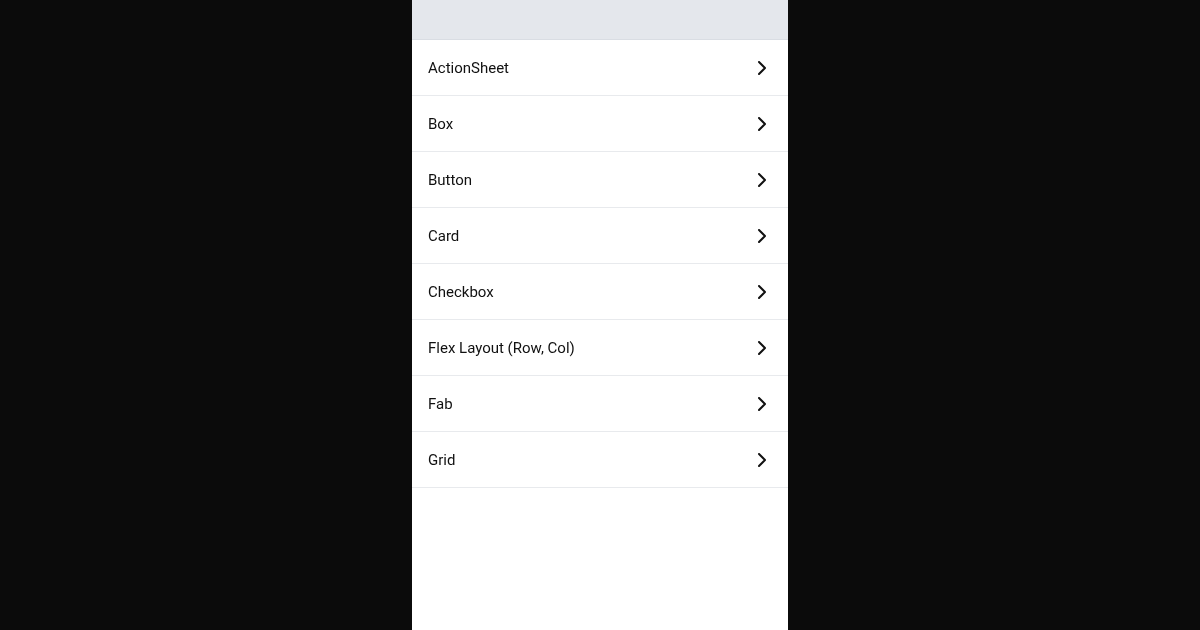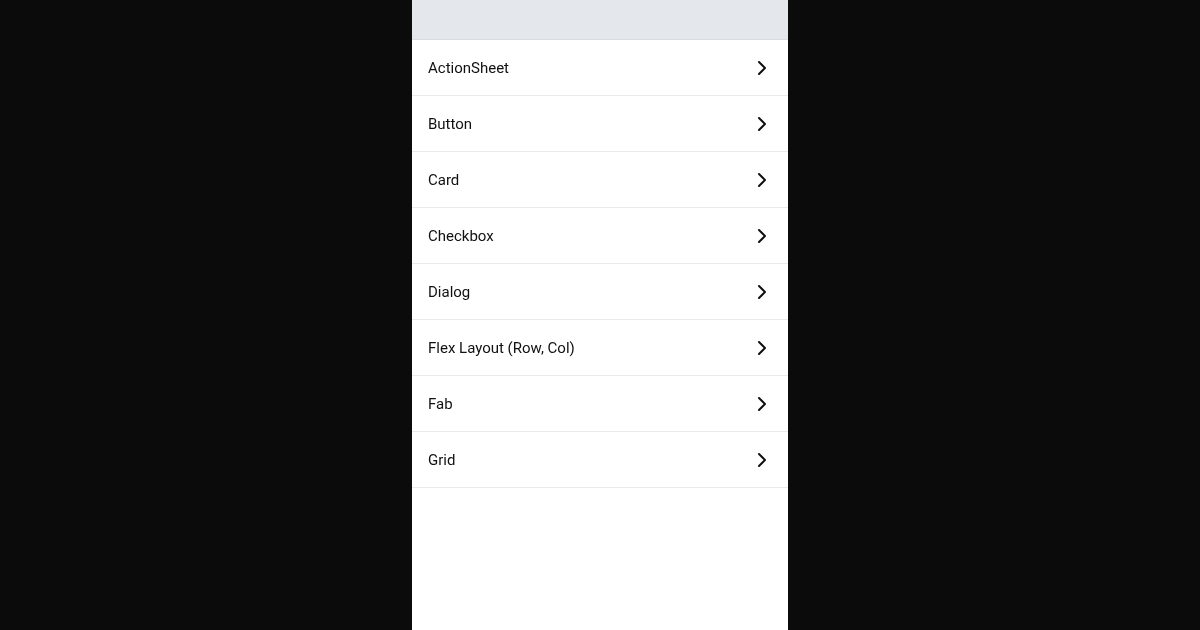--- a/index.html
+++ b/index.html
@@ -69,45 +69,45 @@
   <div class="list" id="component-list">
   <div class="list-item">
         <span class="list-item-label">ActionSheet</span>
         <span class="chevron">
           <svg viewBox="0 0 8 14" fill="none" stroke="currentColor" stroke-width="2" stroke-linecap="round" stroke-linejoin="round">
             <polyline points="1,1 7,7 1,13"></polyline>
           </svg>
         </span>
       </div>
       <div class="list-item">
+        <span class="list-item-label">Box</span>
+        <span class="chevron">
+          <svg viewBox="0 0 8 14" fill="none" stroke="currentColor" stroke-width="2" stroke-linecap="round" stroke-linejoin="round">
+            <polyline points="1,1 7,7 1,13"></polyline>
+          </svg>
+        </span>
+      </div>
+      <div class="list-item">
         <span class="list-item-label">Button</span>
         <span class="chevron">
           <svg viewBox="0 0 8 14" fill="none" stroke="currentColor" stroke-width="2" stroke-linecap="round" stroke-linejoin="round">
             <polyline points="1,1 7,7 1,13"></polyline>
           </svg>
         </span>
       </div>
       <div class="list-item">
         <span class="list-item-label">Card</span>
         <span class="chevron">
           <svg viewBox="0 0 8 14" fill="none" stroke="currentColor" stroke-width="2" stroke-linecap="round" stroke-linejoin="round">
             <polyline points="1,1 7,7 1,13"></polyline>
           </svg>
         </span>
       </div>
       <div class="list-item">
         <span class="list-item-label">Checkbox</span>
-        <span class="chevron">
-          <svg viewBox="0 0 8 14" fill="none" stroke="currentColor" stroke-width="2" stroke-linecap="round" stroke-linejoin="round">
-            <polyline points="1,1 7,7 1,13"></polyline>
-          </svg>
-        </span>
-      </div>
-      <div class="list-item">
-        <span class="list-item-label">Dialog</span>
         <span class="chevron">
           <svg viewBox="0 0 8 14" fill="none" stroke="currentColor" stroke-width="2" stroke-linecap="round" stroke-linejoin="round">
             <polyline points="1,1 7,7 1,13"></polyline>
           </svg>
         </span>
       </div>
       <div class="list-item">
         <span class="list-item-label">Flex Layout (Row, Col)</span>
         <span class="chevron">
           <svg viewBox="0 0 8 14" fill="none" stroke="currentColor" stroke-width="2" stroke-linecap="round" stroke-linejoin="round">

